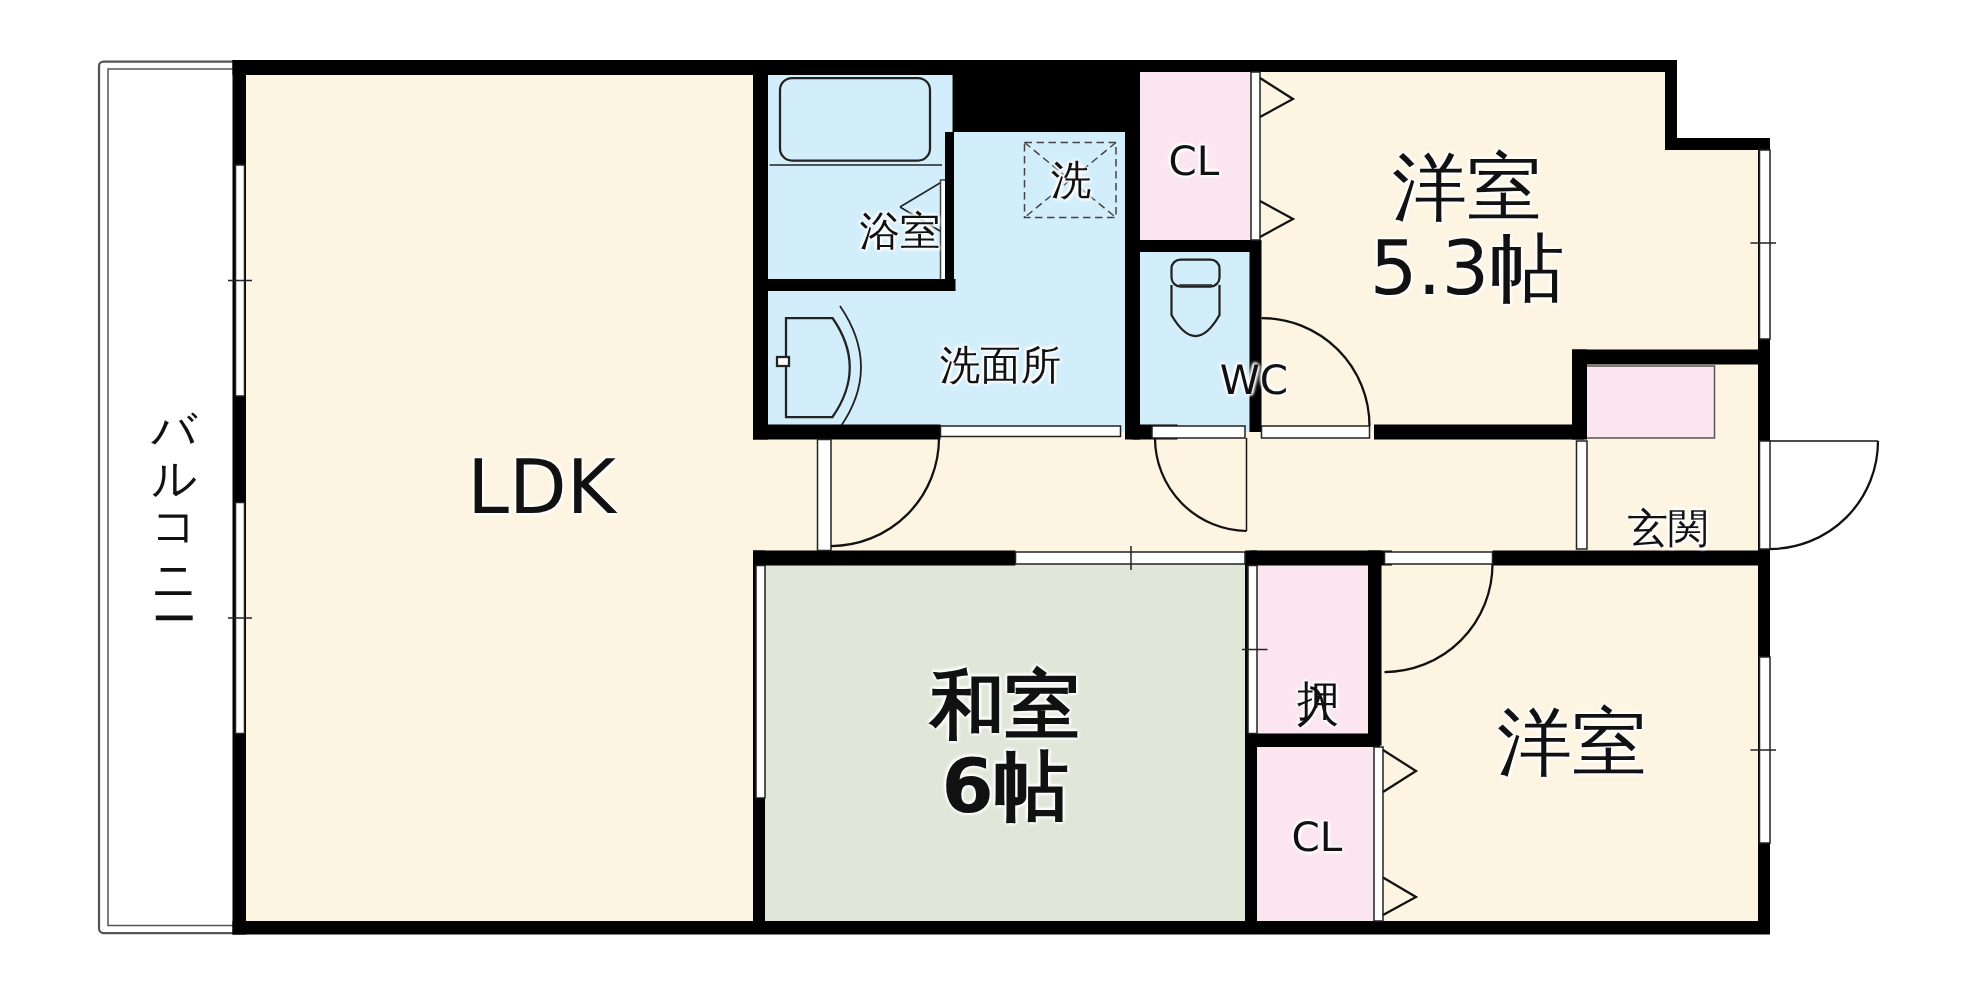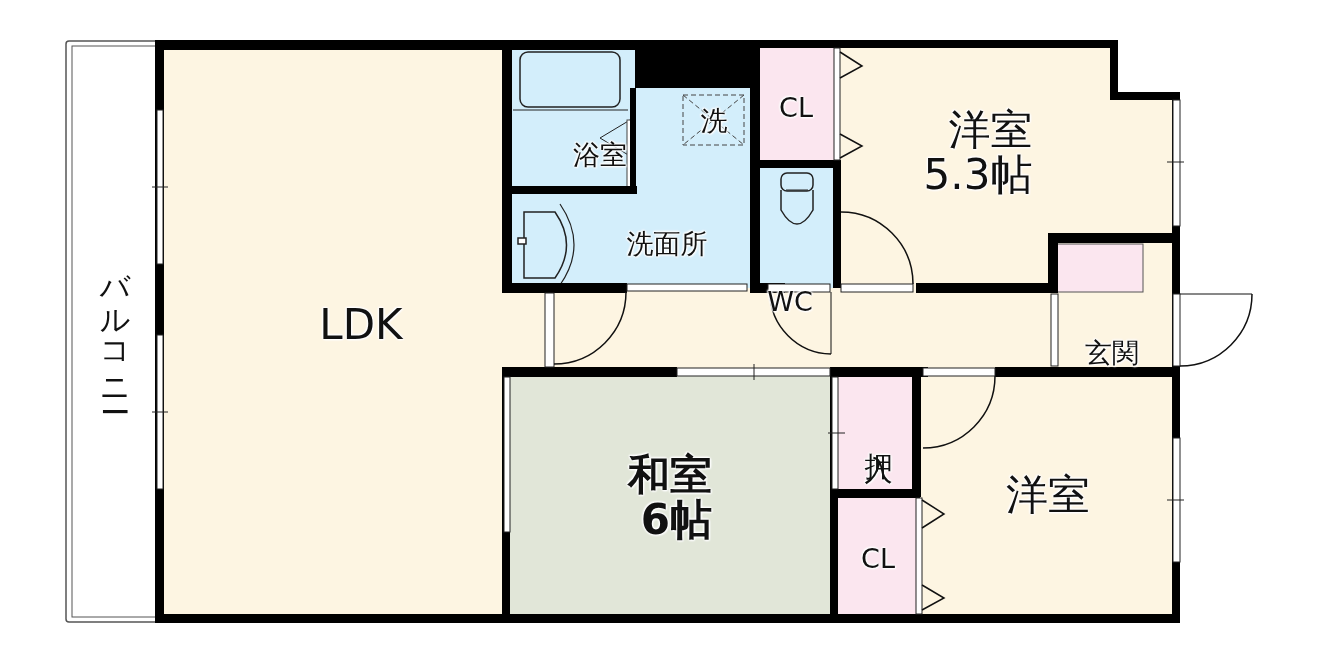--- a/index.html
+++ b/index.html
@@ -3,21 +3,21 @@
 <meta charset="utf-8">
 <style>
   html, body { margin: 0; padding: 0; background: #ffffff; }
   body { width: 1318px; height: 661px; position: relative; overflow: hidden;
          font-family: "DejaVu Sans", "Liberation Sans", sans-serif; }
   #plan { position: absolute; left: 0; top: 0; width: 1318px; height: 661px; }
   .label { position: absolute; text-align: center; color: #111; line-height: 1.08;
            transform: translate(-50%, -50%); white-space: nowrap;
            text-shadow: 0 0 3px #fff, 0 0 3px #fff, 0 0 2px #fff, 1px 1px 2px #fff, -1px -1px 2px #fff; }
   .label .line { display: block; }
-  .big { font-size: 42px; text-align: right; }
+  .big { font-size: 50px; }
   .mid { font-size: 27px; }
   .vert { writing-mode: vertical-rl; font-size: 30px; letter-spacing: 2px; }
 </style>
 </head>
 <body>
 
 <svg id="plan" viewBox="0 0 1318 661" xmlns="http://www.w3.org/2000/svg">
 
   <g>
     <rect x="66" y="41" width="96" height="581" fill="#ffffff" stroke="#555" stroke-width="1.5" rx="3"></rect>
@@ -140,18 +140,18 @@
 <div class="label big" style="left:1048px; top:495px;">
   <span class="line">洋室</span>
 </div>
 <div class="label big" style="left:670px; top:497px;font-weight:bold;">
   <span class="line">和室</span>
   <span class="line">6帖</span>
 </div>
 <div class="label mid" style="left:600px; top:155px;">浴室</div>
 <div class="label mid" style="left:667px; top:244px;">洗面所</div>
 <div class="label mid" style="left:714px; top:121px;">洗</div>
-<div class="label mid" style="left:790px; top:254px;margin-top:48px;">WC</div>
+<div class="label mid" style="left:836px; top:254px;">WC</div>
 <div class="label mid" style="left:796px; top:108px;">CL</div>
 <div class="label mid" style="left:878px; top:559px;">CL</div>
 <div class="label mid vert" style="left:878px; top:433px; writing-mode: vertical-rl; font-size:28px;">押入</div>
 <div class="label mid" style="left:1112px; top:329px;margin-top:24px;">玄関</div>
 <div class="label vert" style="left:115px; top:326px;">バルコニー</div>
 
 </body></html>

